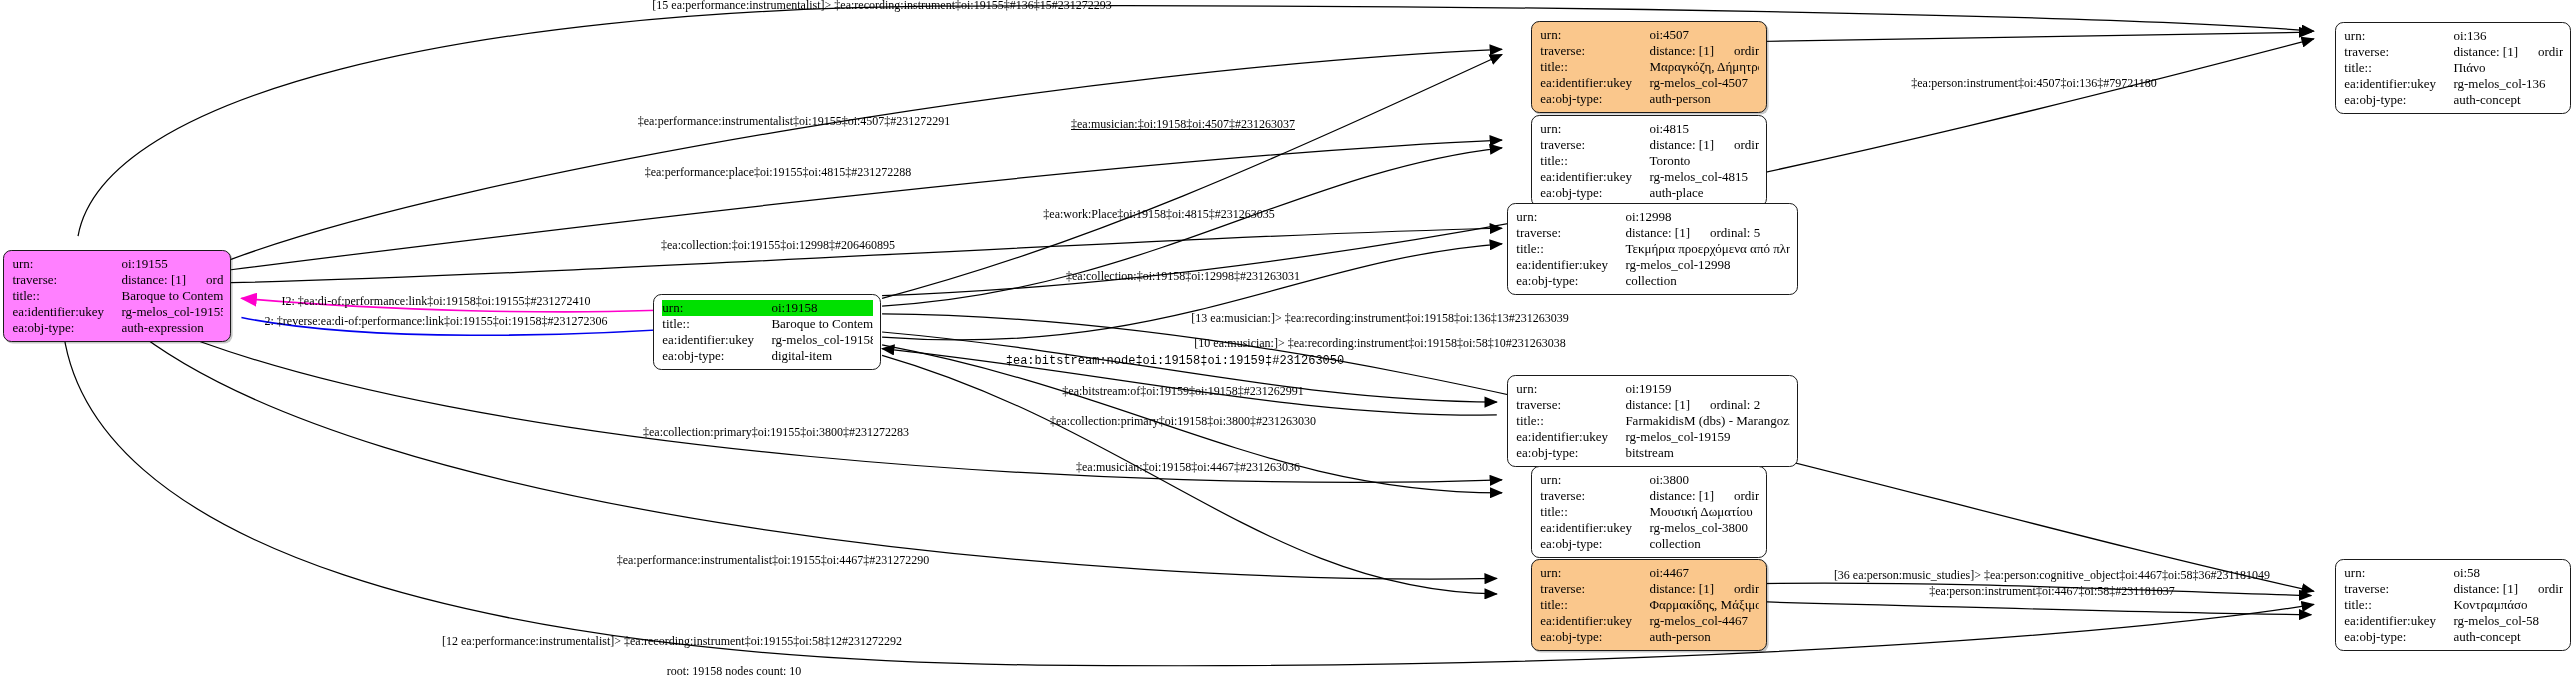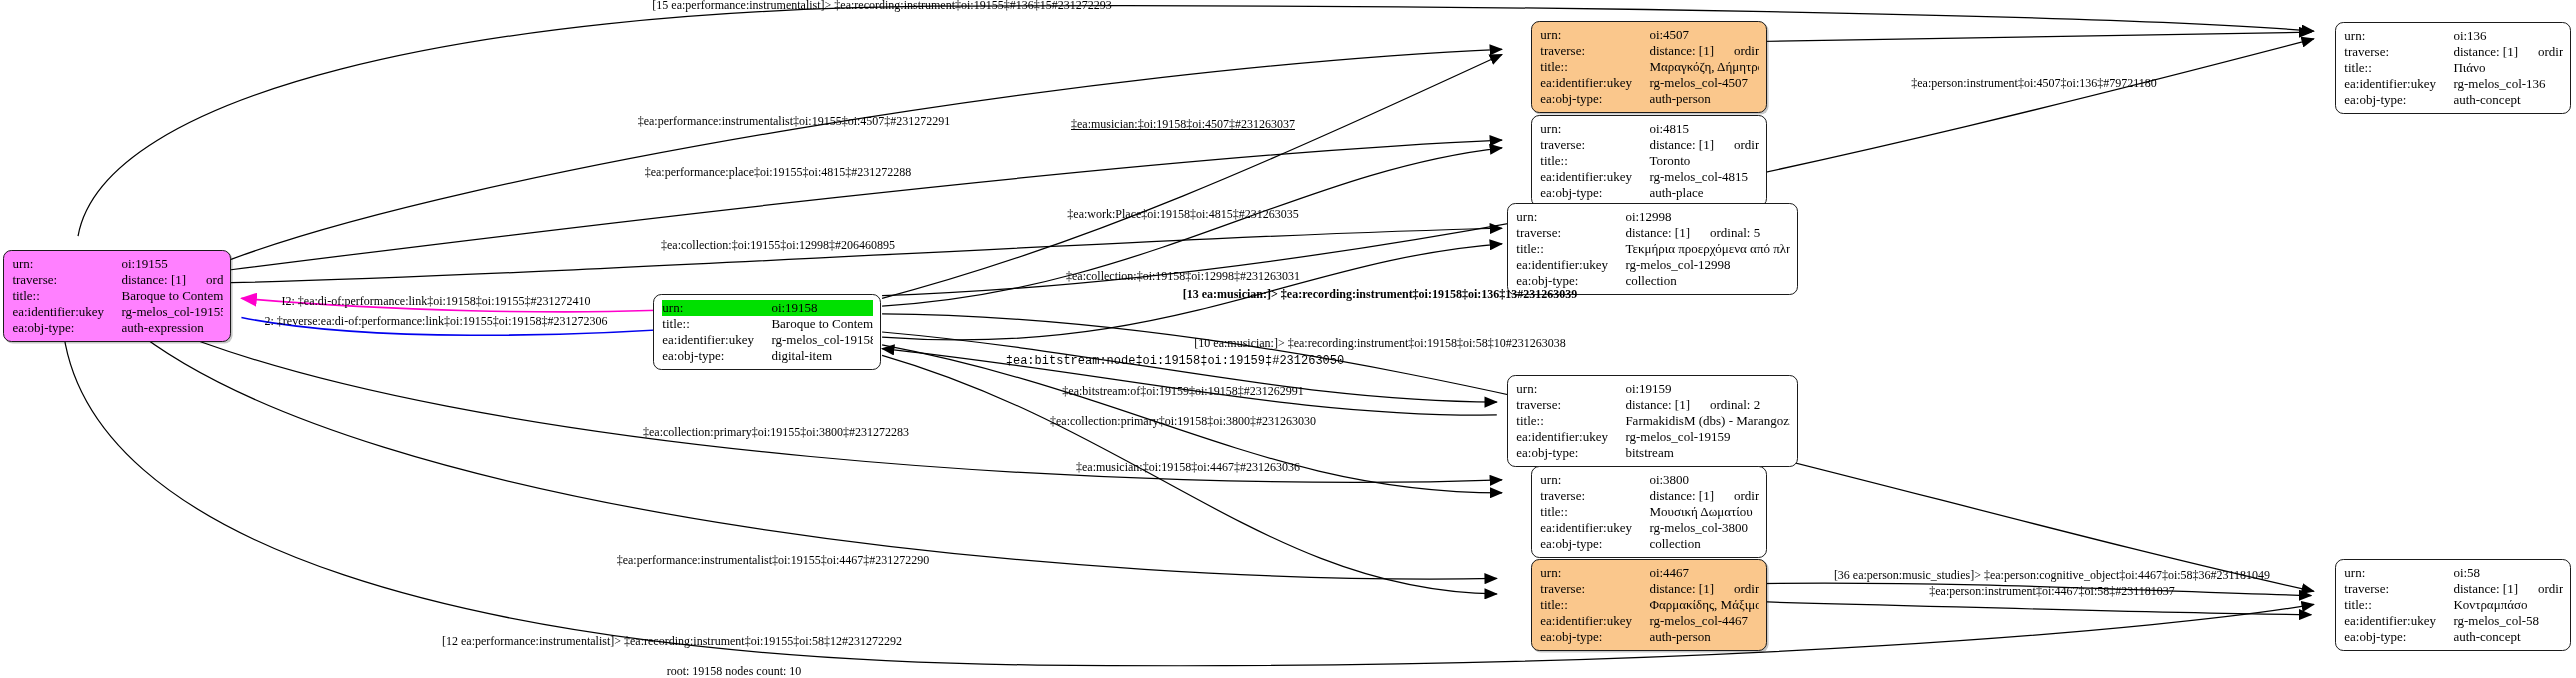--- a/index.html
+++ b/index.html
@@ -366,31 +366,31 @@
   <div class="edge-label lbl-center" style="left:882px; top:-1px;">[15 ea:performance:instrumentalist]&gt; ‡ea:recording:instrument‡oi:19155‡#136‡15#231272293</div>
 
   <div class="edge-label lbl-center" style="left:794px; top:115px;">‡ea:performance:instrumentalist‡oi:19155‡oi:4507‡#231272291</div>
 
   <div class="edge-label lbl-center" style="left:2034px; top:37px;margin-top:40px;">‡ea:person:instrument‡oi:4507‡oi:136‡#79721180</div>
 
   <div class="edge-label lbl-center" style="left:1183px; top:118px;text-decoration:underline;">‡ea:musician:‡oi:19158‡oi:4507‡#231263037</div>
 
   <div class="edge-label lbl-center" style="left:778px; top:166px;">‡ea:performance:place‡oi:19155‡oi:4815‡#231272288</div>
 
-  <div class="edge-label lbl-center" style="left:1183px; top:208px;">‡ea:work:Place‡oi:19158‡oi:4815‡#231263035</div>
+  <div class="edge-label lbl-center" style="left:1159px; top:208px;">‡ea:work:Place‡oi:19158‡oi:4815‡#231263035</div>
 
   <div class="edge-label lbl-center" style="left:778px; top:239px;">‡ea:collection:‡oi:19155‡oi:12998‡#206460895</div>
 
   <div class="edge-label lbl-center" style="left:1183px; top:270px;">‡ea:collection:‡oi:19158‡oi:12998‡#231263031</div>
 
   <div class="edge-label lbl-center" style="left:436px; top:295px;">I2: ‡ea:di-of:performance:link‡oi:19158‡oi:19155‡#231272410</div>
 
   <div class="edge-label lbl-center" style="left:436px; top:315px;">2: ‡reverse:ea:di-of:performance:link‡oi:19155‡oi:19158‡#231272306</div>
 
-  <div class="edge-label lbl-center" style="left:1380px; top:288px;font-weight:bold;">[13 ea:musician:]&gt; ‡ea:recording:instrument‡oi:19158‡oi:136‡13#231263039</div>
+  <div class="edge-label lbl-center" style="left:1380px; top:312px;">[13 ea:musician:]&gt; ‡ea:recording:instrument‡oi:19158‡oi:136‡13#231263039</div>
 
   <div class="edge-label lbl-center" style="left:1380px; top:337px;">[10 ea:musician:]&gt; ‡ea:recording:instrument‡oi:19158‡oi:58‡10#231263038</div>
 
   <div class="edge-label lbl-center" style="left:1175px; top:355px;font-family:Liberation Mono, monospace;">‡ea:bitstream:node‡oi:19158‡oi:19159‡#231263050</div>
 
   <div class="edge-label lbl-center" style="left:1183px; top:385px;">‡ea:bitstream:of‡oi:19159‡oi:19158‡#231262991</div>
 
   <div class="edge-label lbl-center" style="left:1183px; top:415px;">‡ea:collection:primary‡oi:19158‡oi:3800‡#231263030</div>
 
   <div class="edge-label lbl-center" style="left:776px; top:426px;">‡ea:collection:primary‡oi:19155‡oi:3800‡#231272283</div>

